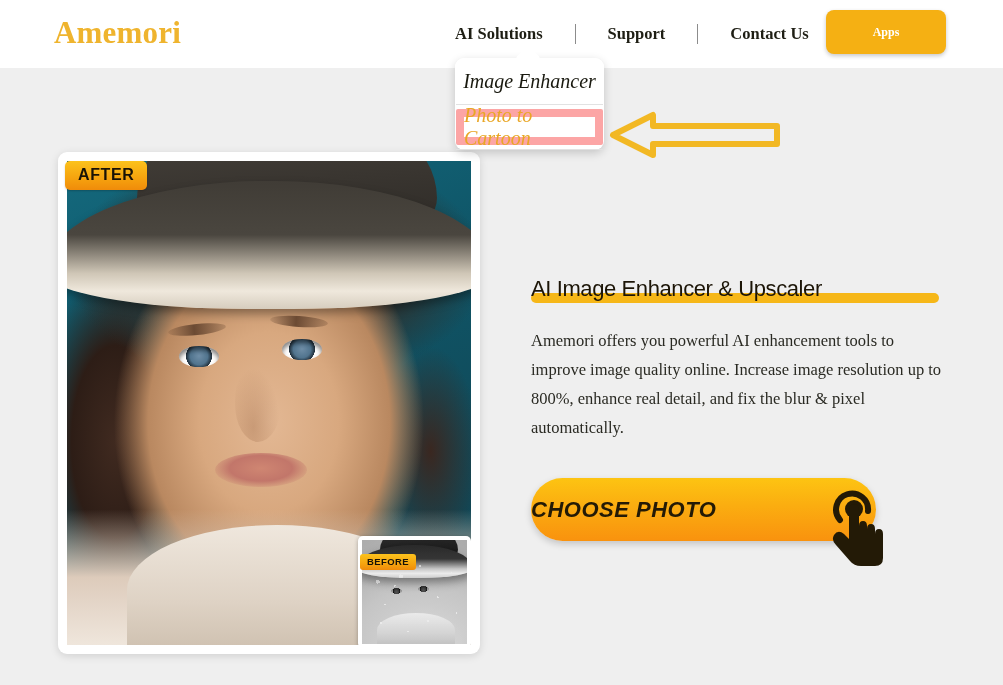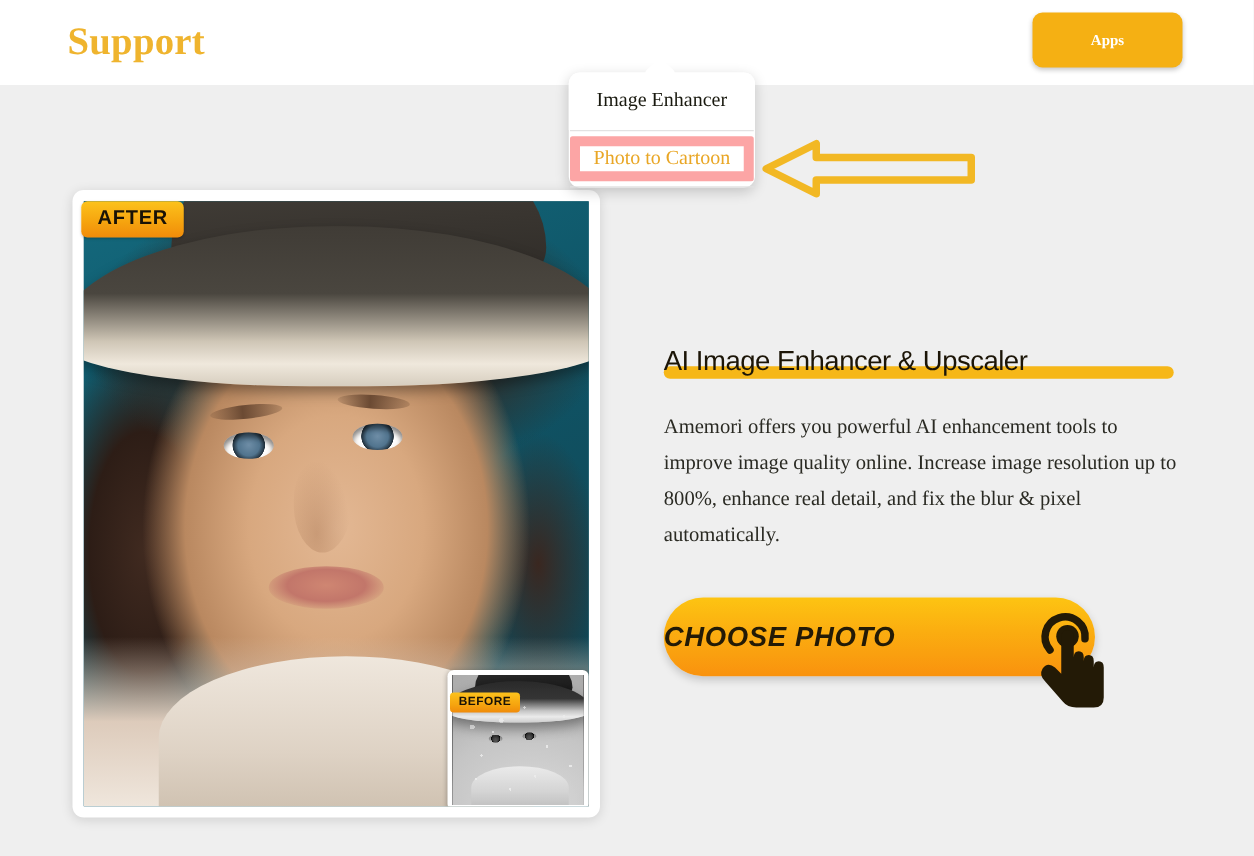--- a/index.html
+++ b/index.html
@@ -102,25 +102,26 @@
     border-radius: 3px;
   }
 
   .dd-item {
     position: relative;
     height: 46px;
     display: flex;
     align-items: center;
     justify-content: center;
     font-family: "Liberation Serif", serif;
-    font-size: 16px;
+    font-size: 20px;
     color: #19190f;
     cursor: pointer;
     background: #fff;
     z-index: 2;
+    font-style: italic;
   }
   .dd-item:first-child { border-radius: 9px 9px 0 0; }
   .dd-item:last-child  { border-radius: 0 0 9px 9px; }
   .dd-sep {
     height: 1px;
     background: #e2e2e2;
     margin: 0 1px;
     position: relative;
     z-index: 2;
   }
@@ -379,22 +380,29 @@
     width: 86px;
     height: 86px;
     pointer-events: none;
   }
 </style>
 </head>
 <body>
 
 <div class="header">
 
-  <div class="logo">Support</div>
-
+  <div class="logo">Amemori</div>
+
+  <nav class="nav">
+    <span class="nav-link">AI Solutions</span>
+    <span class="nav-sep"></span>
+    <span class="nav-link">Support</span>
+    <span class="nav-sep"></span>
+    <span class="nav-link">Contact Us</span>
+  </nav>
 
   <button class="apps-btn">Apps</button>
 </div>
 
 <div class="dropdown">
   <div class="dd-item">Image Enhancer</div>
   <div class="dd-sep"></div>
   <div class="dd-item selected">Photo to Cartoon</div>
   <div class="dd-sep"></div>
 </div>

